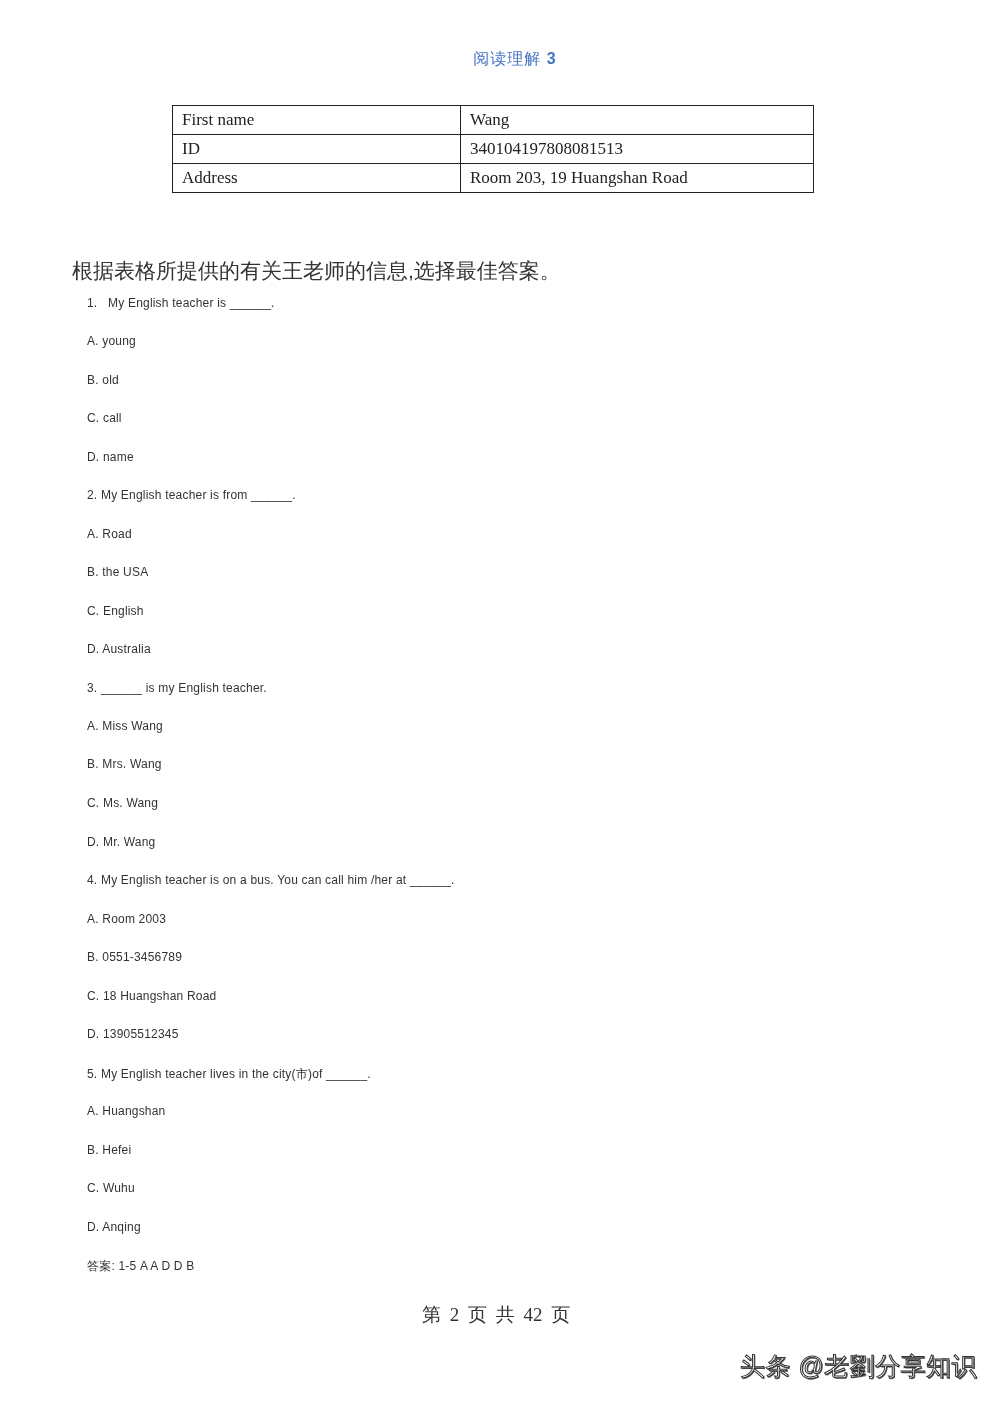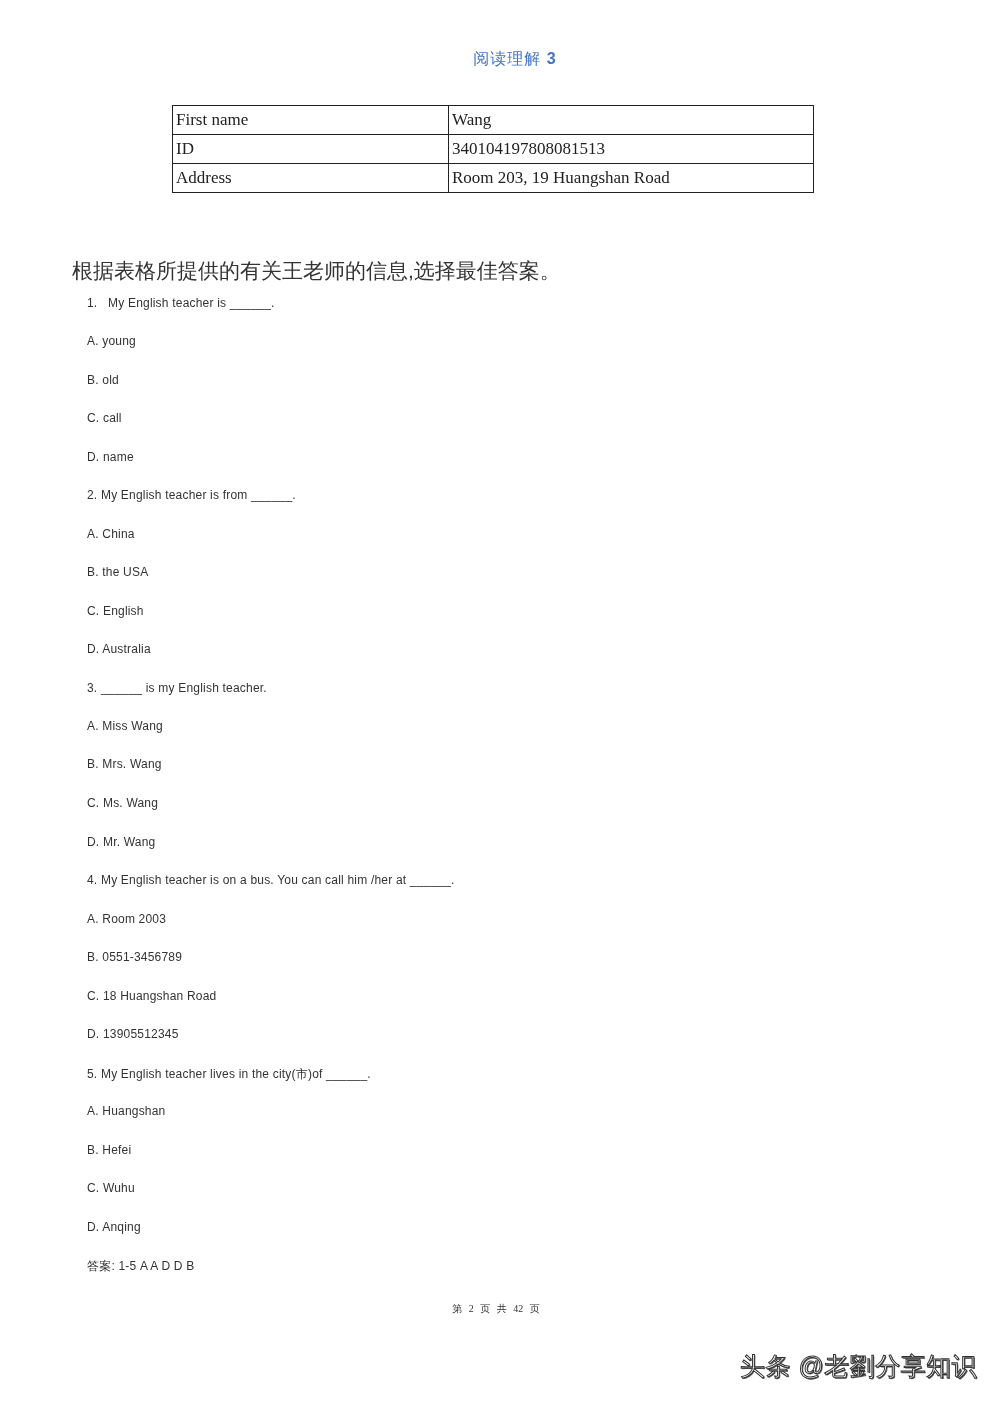--- a/index.html
+++ b/index.html
@@ -1,24 +1,24 @@
 <!DOCTYPE html>
 <html><head>
   <meta charset="utf-8">
   <style>
     html, body { margin: 0; padding: 0; background: #ffffff; }
     body { width: 992px; height: 1403px; position: relative; overflow: hidden; font-family: "Liberation Sans", "DejaVu Sans", sans-serif; color: #222; }
     .title { position: absolute; top: 49px; left: 0; width: 1030px; text-align: center; font-size: 16px; color: #4472c4; letter-spacing: 1px; }
     .title .num { font-weight: bold; }
     table.info { position: absolute; top: 105px; left: 172px; width: 642px; border-collapse: collapse; font-family: "Liberation Serif", "DejaVu Serif", serif; font-size: 17px; color: #222; }
-    table.info td { border: 1.5px solid #222; height: 28px; padding: 0 3px; vertical-align: middle; }
+    table.info td { border: 1.5px solid #222; height: 28px; padding: 0 9px; vertical-align: middle; }
     table.info td.key { width: 269px; }
     .instr { position: absolute; top: 257px; left: 72px; font-size: 21px; color: #333; }
     .line { position: absolute; left: 87px; font-size: 12px; color: #333; white-space: pre; letter-spacing: 0.2px; }
-    .footer { position: absolute; top: 1302px; left: 0; width: 992px; text-align: center; font-family: "Liberation Serif", "DejaVu Serif", serif; font-size: 10px; color: #333; word-spacing: 4px; }
+    .footer { position: absolute; top: 1302px; left: 0; width: 992px; text-align: center; font-family: "Liberation Serif", "DejaVu Serif", serif; font-size: 19px; color: #333; word-spacing: 4px; }
     .watermark { position: absolute; top: 1350px; left: 740px; font-size: 25px; color: #ffffff; -webkit-text-stroke: 1px #333; text-shadow: 1px 1px 0 #555; letter-spacing: 0.5px; }
   </style>
 </head>
 <body>
 
 <div class="title">
   <span>阅读理解</span>
   <span class="num">3</span>
 </div>
 
@@ -41,21 +41,21 @@
 
 <div class="instr">根据表格所提供的有关王老师的信息,选择最佳答案。</div>
 
 <div class="line" style="top:296px">1.   My English teacher is ______.</div>
 <div class="line" style="top:334px">A. young</div>
 <div class="line" style="top:373px">B. old</div>
 <div class="line" style="top:411px">C. call</div>
 <div class="line" style="top:450px">D. name</div>
 
 <div class="line" style="top:488px">2. My English teacher is from ______.</div>
-<div class="line" style="top:527px">A. China</div>
+<div class="line" style="top:527px">A. Road</div>
 <div class="line" style="top:565px">B. the USA</div>
 <div class="line" style="top:604px">C. English</div>
 <div class="line" style="top:642px">D. Australia</div>
 
 <div class="line" style="top:681px">3. ______ is my English teacher.</div>
 <div class="line" style="top:719px">A. Miss Wang</div>
 <div class="line" style="top:757px">B. Mrs. Wang</div>
 <div class="line" style="top:796px">C. Ms. Wang</div>
 <div class="line" style="top:835px">D. Mr. Wang</div>
 

